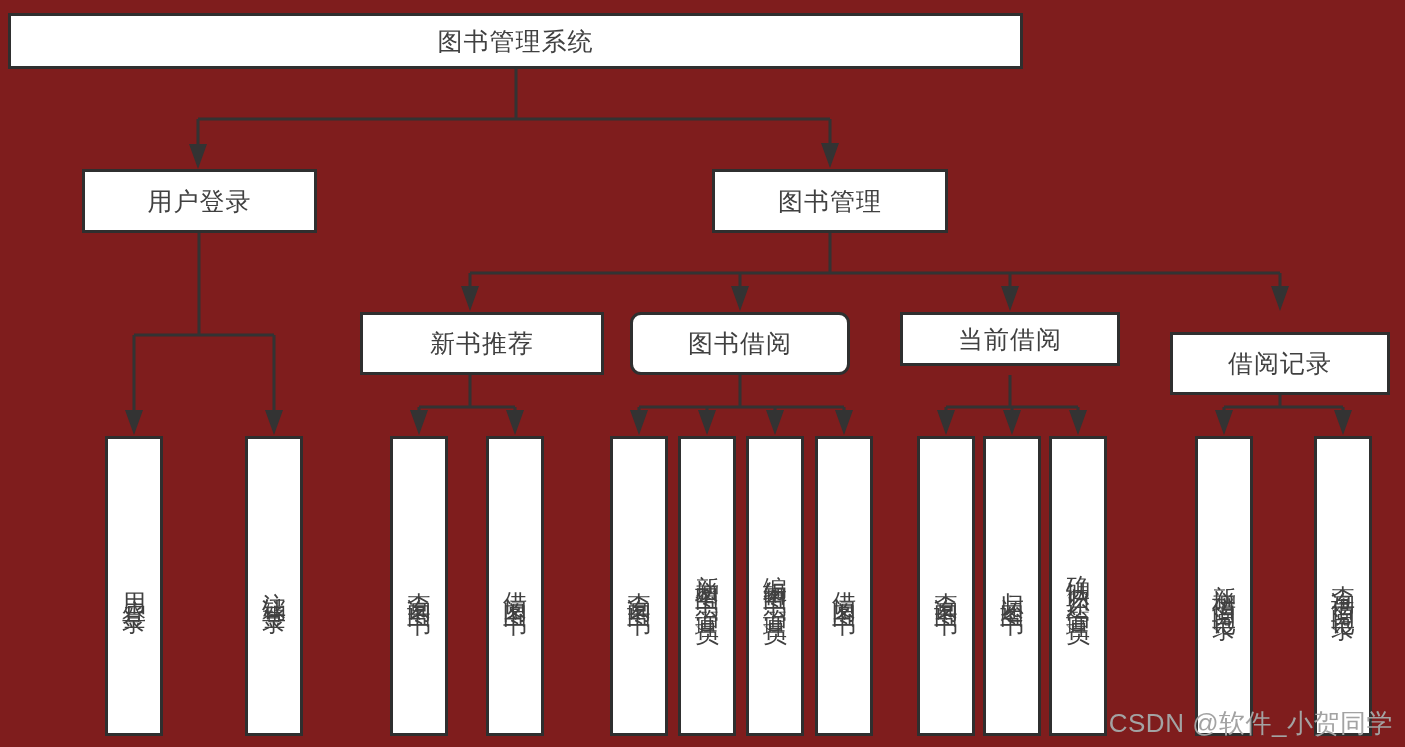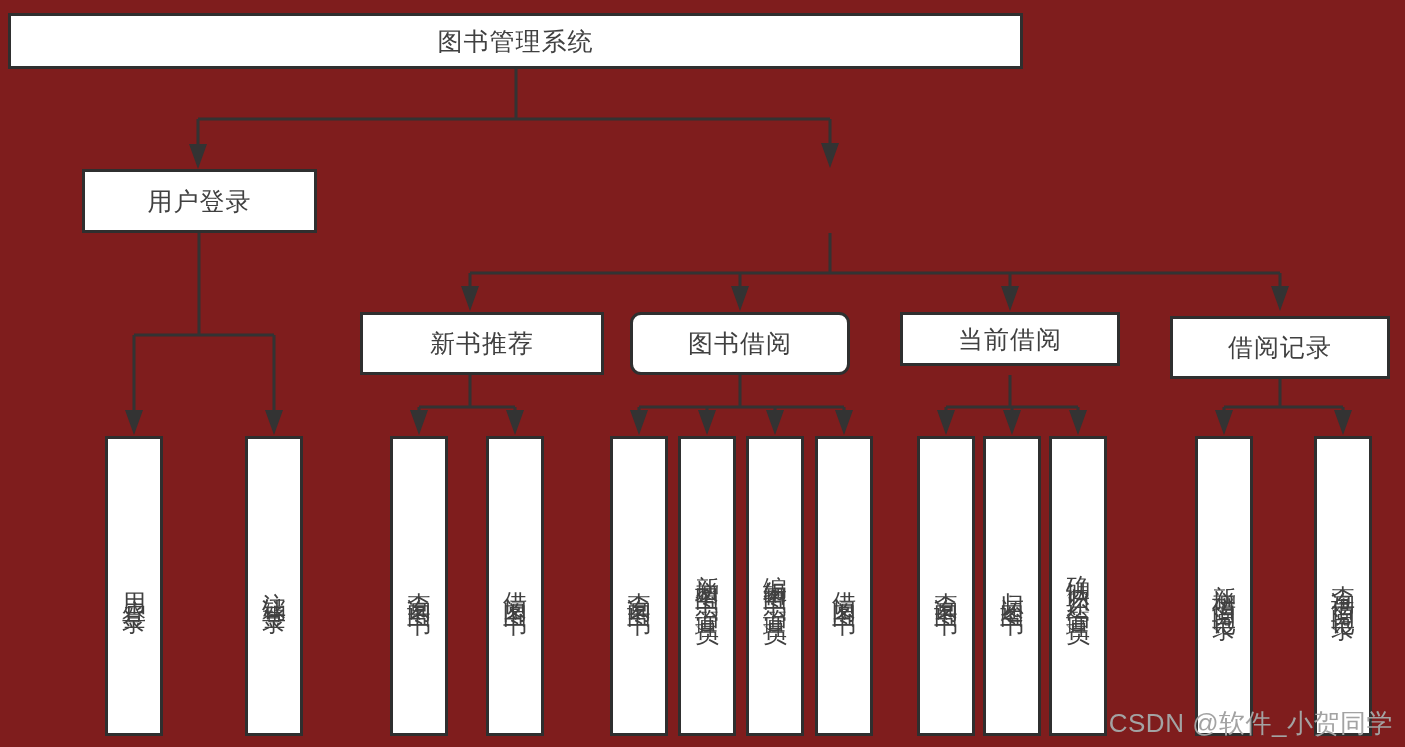--- a/index.html
+++ b/index.html
@@ -100,25 +100,26 @@
     <g>
       <path d="M1280 375 V407 M1224 407 H1343 M1224 407 V412 M1343 407 V412" fill="none" stroke="#333333" stroke-width="3"></path>
       <polygon points="1215,410 1233,410 1224,435" fill="#333333"></polygon>
       <polygon points="1334,410 1352,410 1343,435" fill="#333333"></polygon>
     </g>
   </svg>
 
   <div class="box hbox" style="left:8px; top:13px; width:1015px; height:56px;">图书管理系统</div>
 
   <div class="box hbox" style="left:82px; top:169px; width:235px; height:64px;">用户登录</div>
+  <div class="box hbox" style="left:712px; top:169px; width:236px; height:64px;">图书管理</div>
 
   <div class="box hbox" style="left:360px; top:312px; width:244px; height:63px;">新书推荐</div>
   <div class="box hbox" style="left:630px; top:312px; width:220px; height:63px;border-radius:11px;">图书借阅</div>
   <div class="box hbox" style="left:900px; top:312px; width:220px; height:54px;">当前借阅</div>
-  <div class="box hbox" style="left:1170px; top:316px; width:220px; height:63px;">借阅记录</div>
+  <div class="box hbox" style="left:1170px; top:332px; width:220px; height:63px;">借阅记录</div>
 
   <div class="box leaf" style="left:105px;">用户登录</div>
   <div class="box leaf" style="left:245px;">注销登录</div>
 
   <div class="box leaf" style="left:390px;">查询图书</div>
   <div class="box leaf" style="left:486px;">借阅图书</div>
 
   <div class="box leaf" style="left:610px;">查询图书</div>
   <div class="box leaf" style="left:678px;">新增图书（管理员）</div>
   <div class="box leaf" style="left:746px;">编辑图书（管理员）</div>

